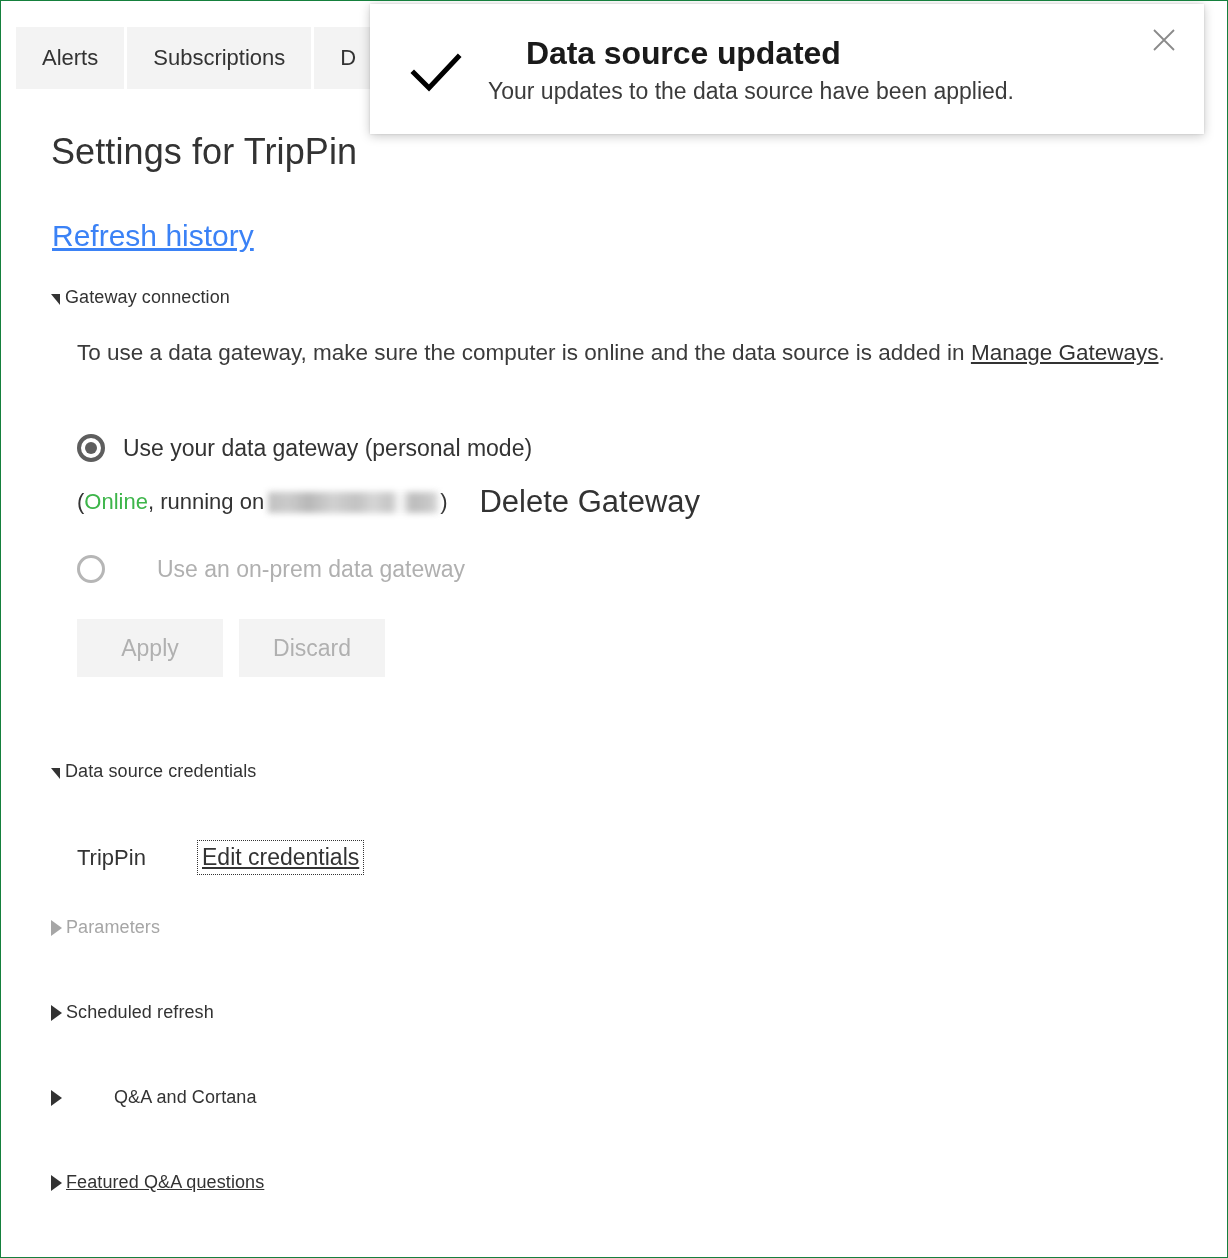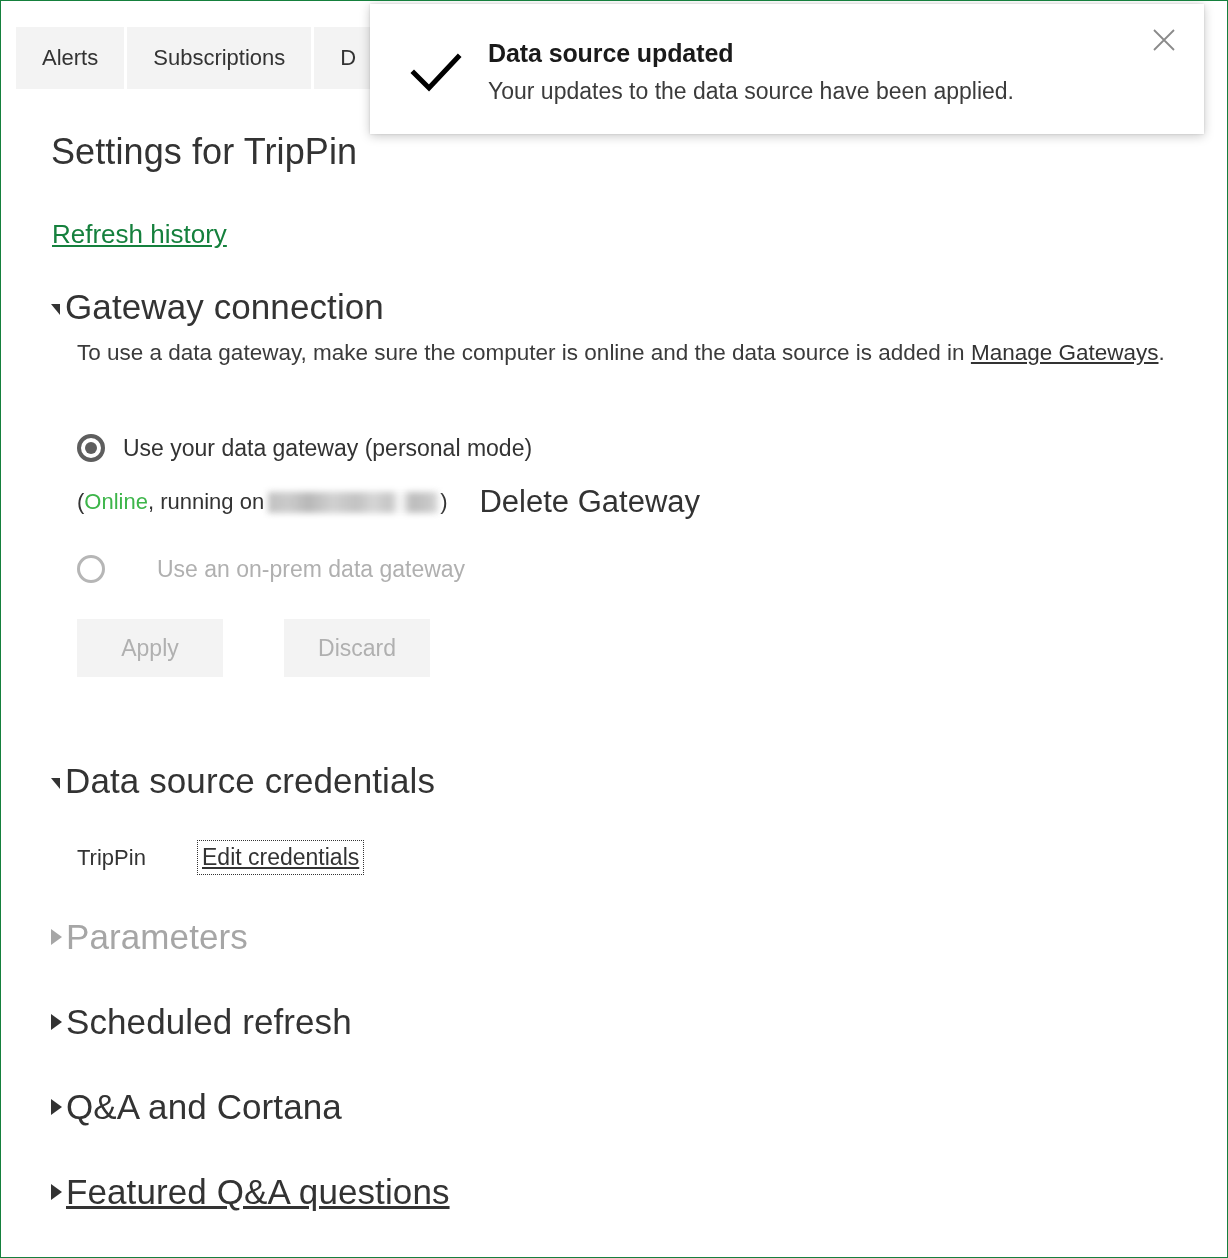--- a/index.html
+++ b/index.html
@@ -66,25 +66,26 @@
     width: 60px;
     height: 60px;
   }
   .toast-text {
     position: absolute;
     left: 118px;
     top: 32px;
     right: 70px;
   }
   .toast-title {
-    font-size: 25px;
+    font-size: 32px;
     font-weight: 700;
     color: #1a1a1a;
     line-height: 34px;
     letter-spacing: -0.1px;
+    margin-left: 38px;
   }
   .toast-body {
     font-size: 23px;
     font-weight: 400;
     color: #3b3b3b;
     line-height: 34px;
     margin-top: 4px;
   }
   .toast-close {
     position: absolute;
@@ -112,36 +113,36 @@
     font-size: 36px;
     font-weight: 300;
     color: #333333;
     letter-spacing: 0.1px;
     white-space: nowrap;
   }
   .refresh-history {
     position: absolute;
     left: 51px;
     top: 130px;
-    font-size: 26px;
-    color: #15803d;
+    font-size: 30px;
+    color: #3b82f6;
     text-decoration: underline;
     cursor: pointer;
   }
 
   
   .section {
     position: absolute;
     left: 50px;
     display: flex;
     align-items: center;
     cursor: pointer;
   }
   .sec-title {
-    font-size: 35px;
+    font-size: 18px;
     font-weight: 300;
     color: #333333;
     letter-spacing: 0.1px;
     white-space: nowrap;
   }
   .sec-title.muted { color: #a6a6a6; }
 
   .tri {
     width: 0; height: 0;
     margin-right: 5px;
@@ -244,21 +245,20 @@
     cursor: pointer;
     white-space: nowrap;
   }
 
   
   .btnrow {
     position: absolute;
     left: 76px;
     top: 530px;
     display: flex;
-    gap: 45px;
   }
   .btn {
     background: #f3f3f3;
     border: none;
     font-family: "Liberation Sans", sans-serif;
     font-size: 23px;
     color: #b0b0b0;
     width: 146px;
     height: 58px;
     margin-right: 16px;
@@ -377,21 +377,21 @@
     <div class="section" style="top:828px;">
       <span class="tri tri-closed muted"></span>
       <span class="sec-title muted">Parameters</span>
     </div>
 
     <div class="section" style="top:913px;">
       <span class="tri tri-closed"></span>
       <span class="sec-title">Scheduled refresh</span>
     </div>
 
-    <div class="section" style="top:998px;">
+    <div class="section" style="top:998px;gap:48px;">
       <span class="tri tri-closed"></span>
       <span class="sec-title">Q&amp;A and Cortana</span>
     </div>
 
     <div class="section" style="top:1083px;text-decoration:underline;">
       <span class="tri tri-closed"></span>
       <span class="sec-title">Featured Q&amp;A questions</span>
     </div>
 
   </div>

